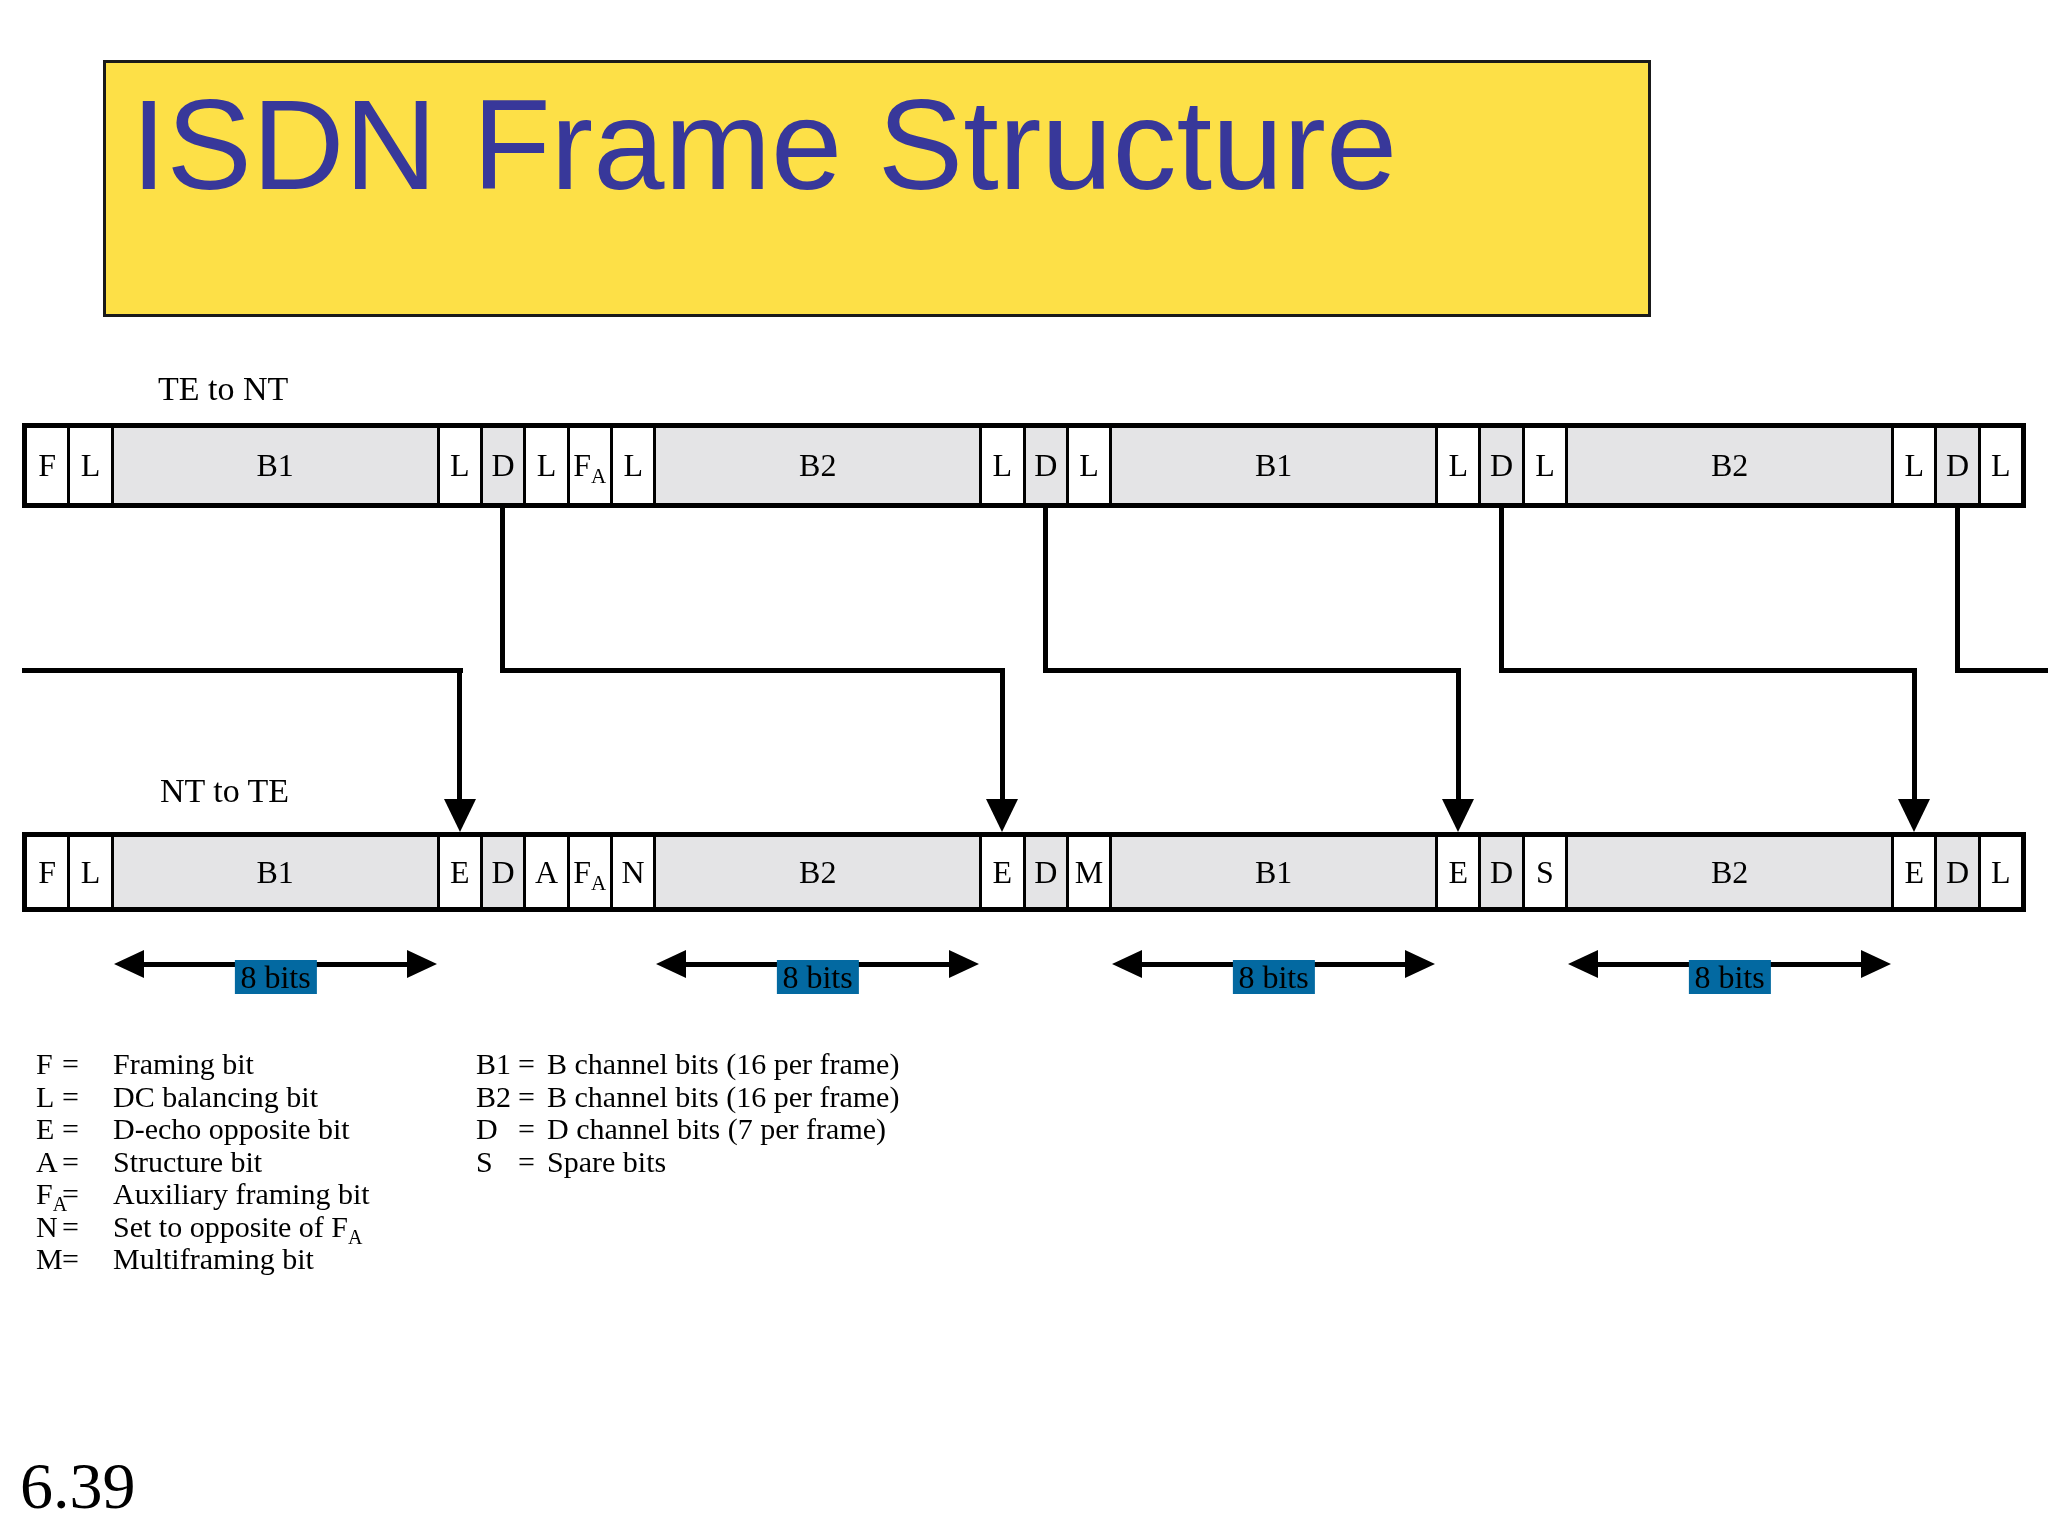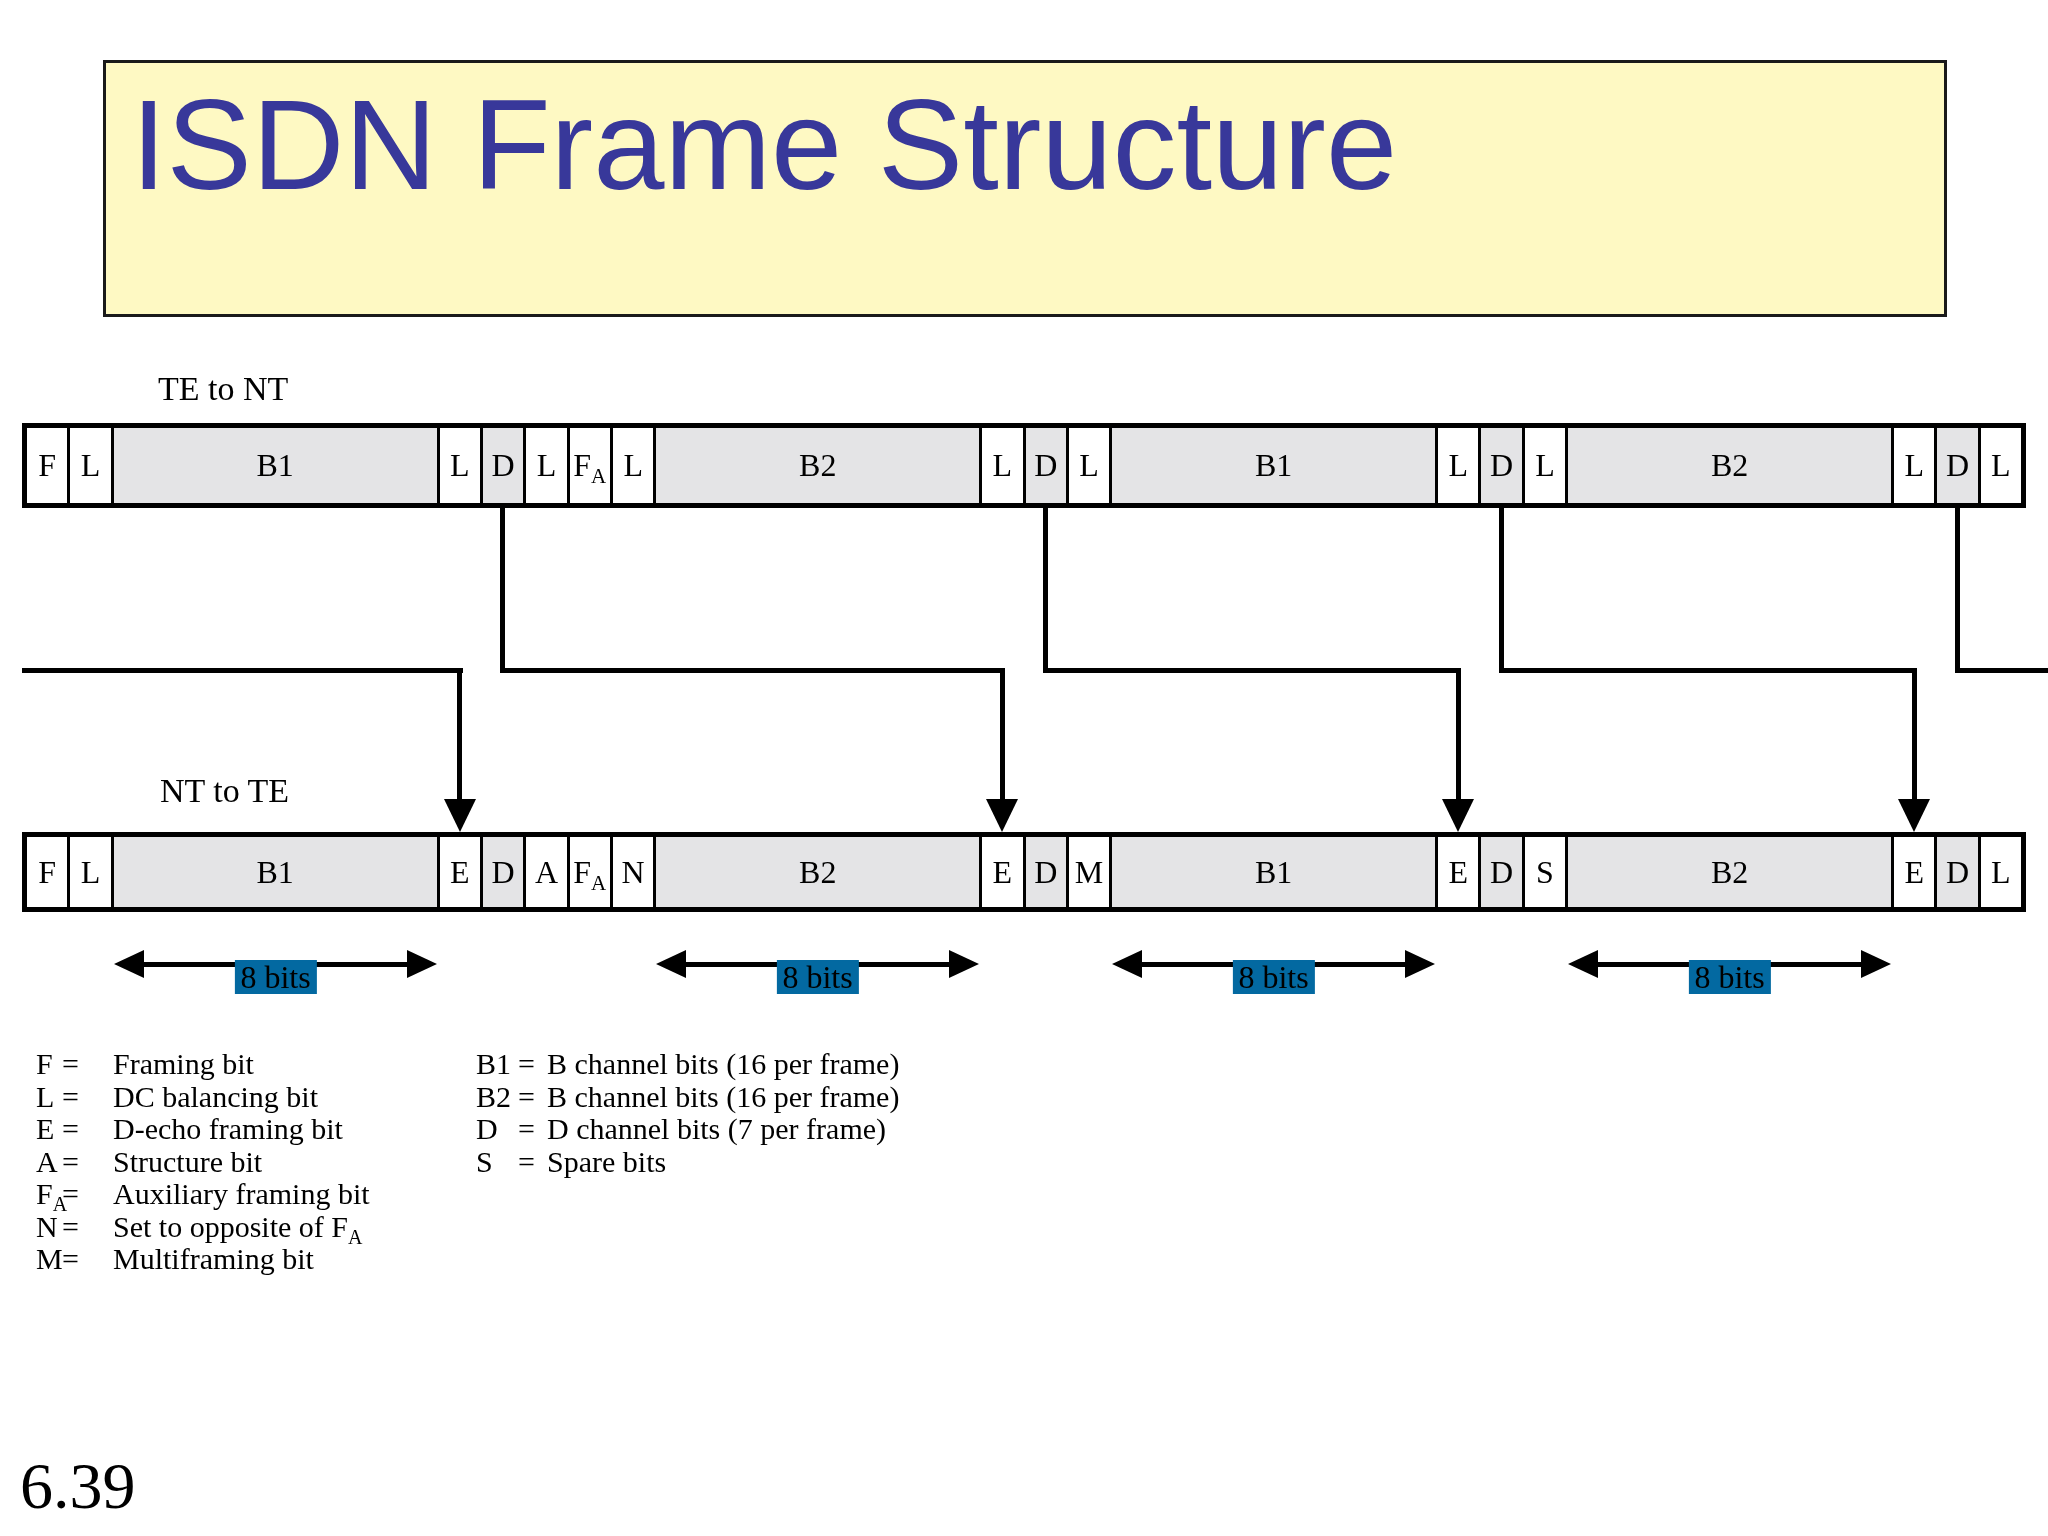--- a/index.html
+++ b/index.html
@@ -1,21 +1,21 @@
 <!DOCTYPE html>
 <html><head>
 <meta charset="utf-8">
 <style>
   html,body{margin:0;padding:0;background:#fff;}
   .slide{position:relative;width:2048px;height:1536px;background:#ffffff;overflow:hidden;
          font-family:"Liberation Serif", serif;color:#000;}
 
   
-  .title-box{position:absolute;left:103px;top:60px;width:1844px;height:257px;
-             border:3px solid #1a1a1a;box-sizing:border-box;background:#fef9c3;}
+  .title-box{position:absolute;left:103px;top:60px;width:1548px;height:257px;
+             border:3px solid #1a1a1a;box-sizing:border-box;background:#fde047;}
   .title-text{position:absolute;left:25px;top:8px;font-family:"Liberation Sans", sans-serif;
               font-size:128px;color:#38389a;white-space:nowrap;}
 
   
   .span-arrow{position:absolute;left:22px;top:332px;width:1968px;height:38px;}
   .sa-line{position:absolute;left:20px;right:20px;top:16px;height:5px;background:#000;}
   .sa-head-l{position:absolute;left:0;top:0;width:0;height:0;
              border-top:19px solid transparent;border-bottom:19px solid transparent;
              border-right:38px solid #000;}
   .sa-head-r{position:absolute;right:0;top:0;width:0;height:0;
@@ -265,21 +265,21 @@
         <span class="l-desc">Framing bit</span>
       </div>
       <div class="legend-row">
         <span class="l-sym">L</span>
         <span class="l-eq">=</span>
         <span class="l-desc">DC balancing bit</span>
       </div>
       <div class="legend-row">
         <span class="l-sym">E</span>
         <span class="l-eq">=</span>
-        <span class="l-desc">D-echo framing bit</span>
+        <span class="l-desc">D-echo opposite bit</span>
       </div>
       <div class="legend-row">
         <span class="l-sym">A</span>
         <span class="l-eq">=</span>
         <span class="l-desc">Structure bit</span>
       </div>
       <div class="legend-row">
         <span class="l-sym">F<sub>A</sub></span>
         <span class="l-eq">=</span>
         <span class="l-desc">Auxiliary framing bit</span>

